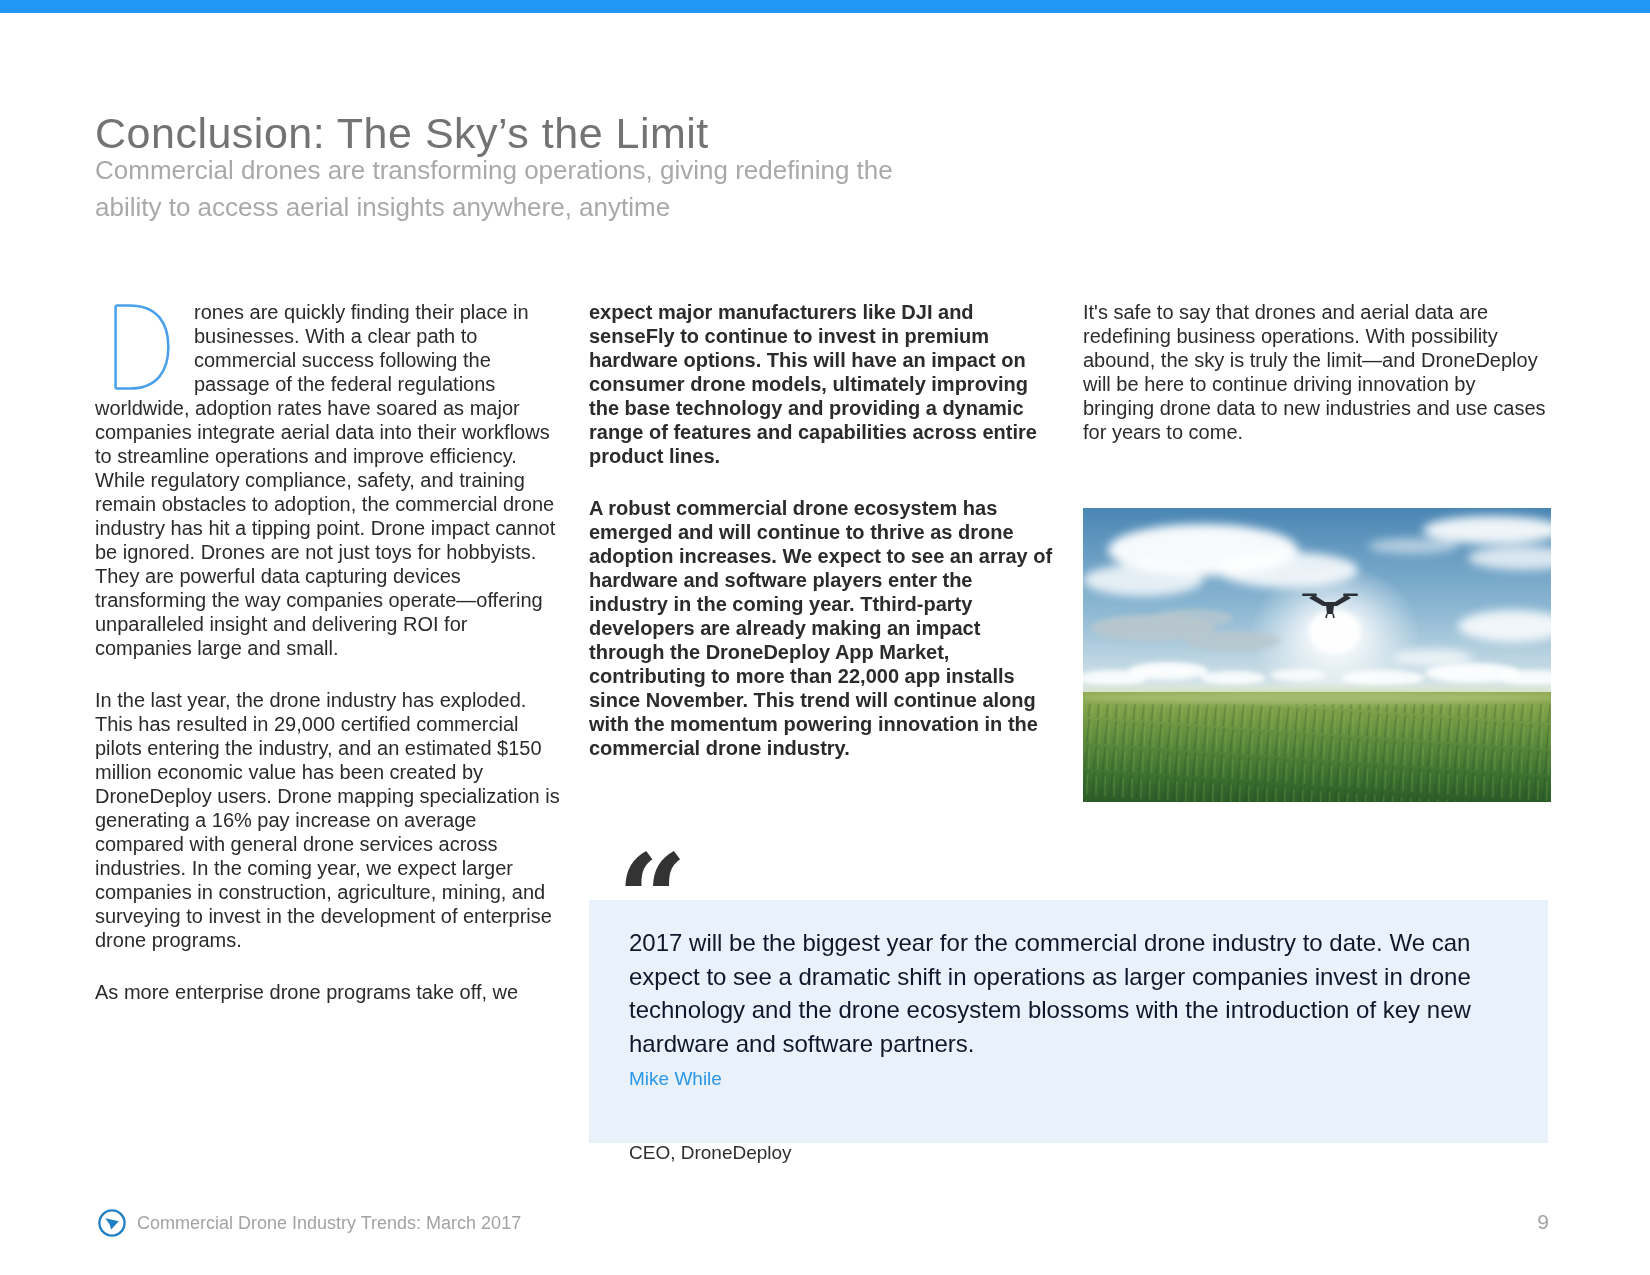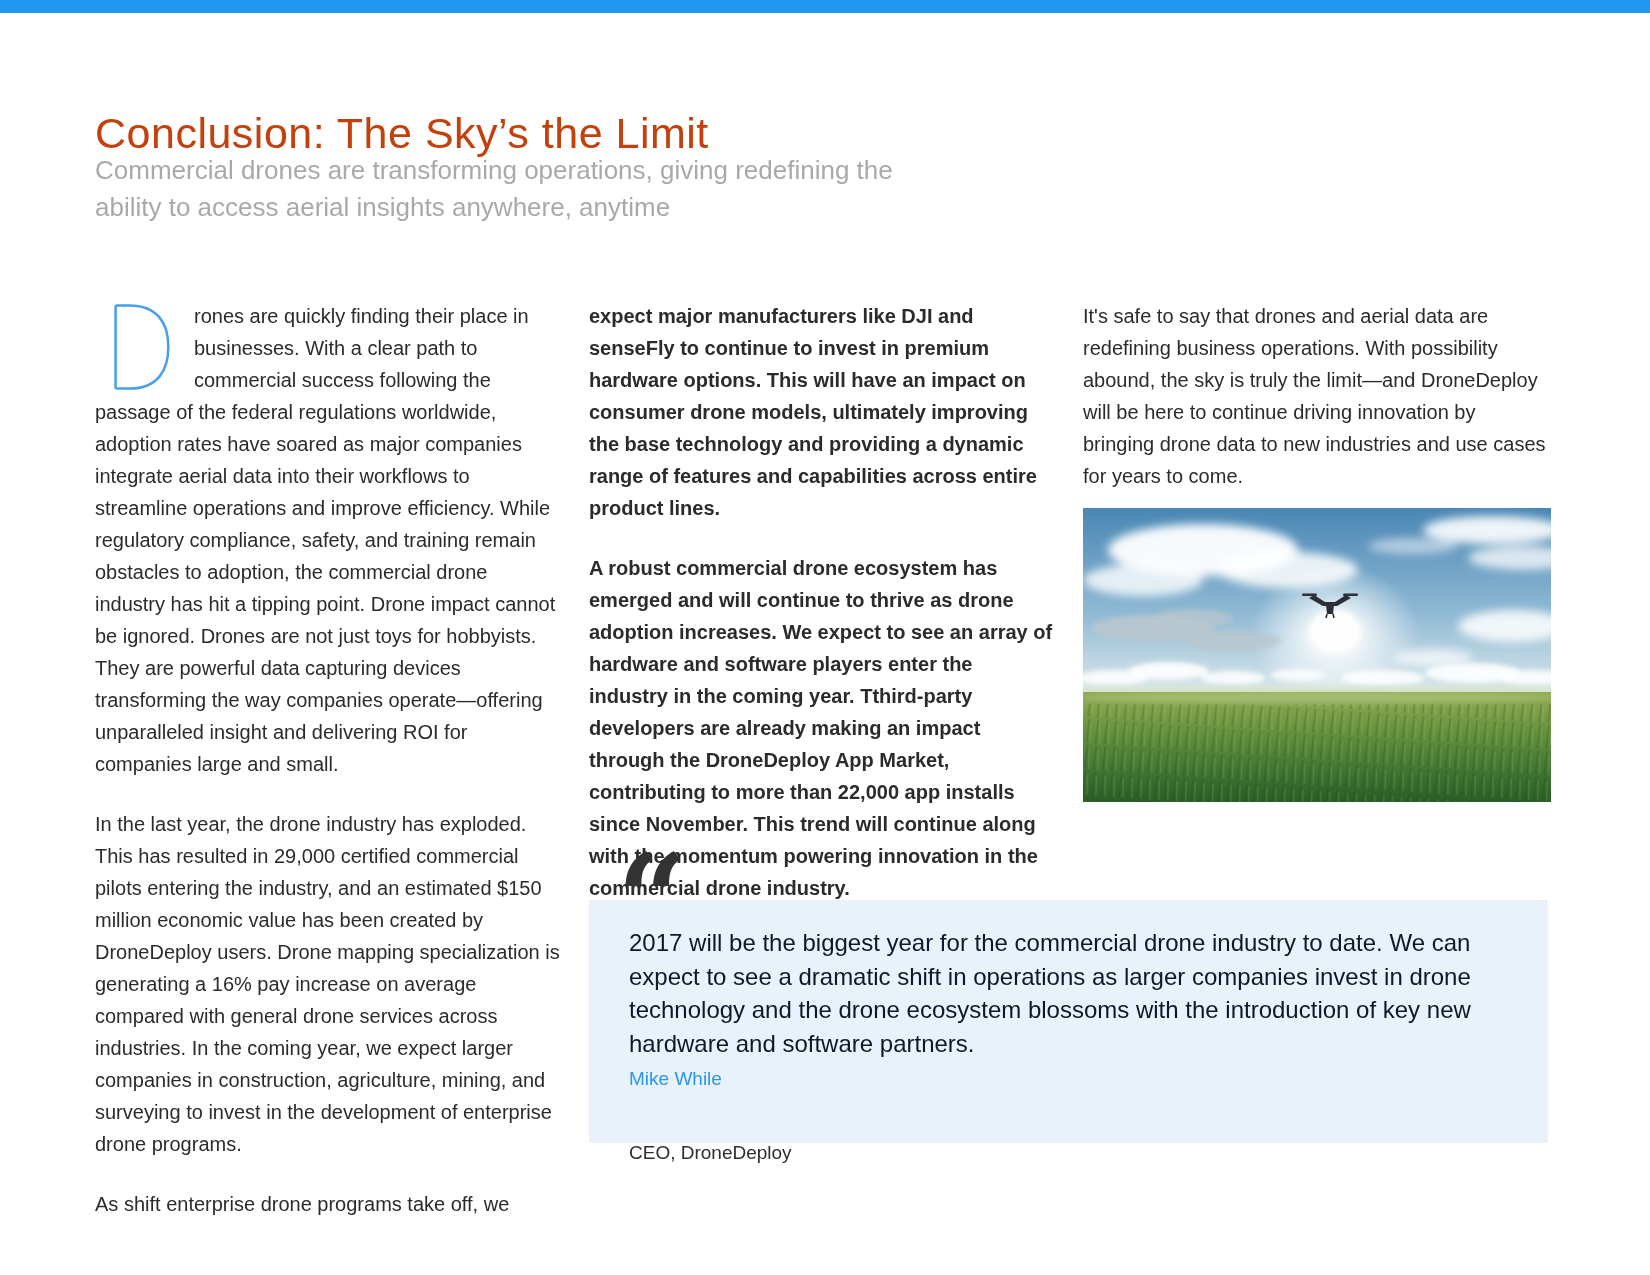--- a/index.html
+++ b/index.html
@@ -1,23 +1,23 @@
 <!DOCTYPE html>
 <html><head>
 <meta charset="utf-8">
 <style>
   html,body{margin:0;padding:0;background:#ffffff;}
   .page{position:relative;width:1650px;height:1275px;background:#ffffff;overflow:hidden;
         font-family:"Liberation Sans",sans-serif;color:#2b2b2b;}
   .topbar{position:absolute;left:0;top:0;width:1650px;height:13px;background:#2196f3;}
   .title{position:absolute;left:95px;top:80px;width:1000px;font-size:43px;font-weight:300;
-         color:#c2410c;letter-spacing:0.5px;}
+         color:#737373;letter-spacing:0.5px;}
   .subtitle{position:absolute;left:95px;top:152px;width:870px;font-size:26px;font-weight:300;
             color:#a9a9a9;line-height:37px;}
-  .col{position:absolute;top:300px;width:465px;font-size:20px;line-height:32px;color:#2b2b2b;}
+  .col{position:absolute;top:300px;width:465px;font-size:20px;line-height:24px;color:#2b2b2b;}
   .col p{margin:0 0 28px 0;}
   .col1{left:95px;}  .col2{left:589px;font-weight:bold;}  .col3{left:1083px;}
   .dropcap{float:left;width:64px;height:86px;margin:4px 22px 2px 13px;}
   .photo{position:absolute;left:1083px;top:508px;width:468px;height:294px;display:block;}
   .quote-box{position:absolute;left:589px;top:900px;width:959px;height:243px;background:#e9f2fb;}
   .quote-mark{position:absolute;left:28px;top:-62px;height:130px;line-height:1;
               font-family:"DejaVu Serif",serif;font-weight:bold;font-size:122px;color:#333333;}
   .quote-text{position:absolute;left:40px;top:26px;width:880px;font-size:24px;line-height:33.5px;
               color:#0f172a;}
   .quote-author{position:absolute;left:40px;top:168px;font-size:19px;color:#2b97e8;cursor:pointer;}
@@ -37,21 +37,21 @@
   <h1 class="title">Conclusion: The Sky’s the Limit</h1>
   <div class="subtitle">Commercial drones are transforming operations, giving redefining the ability to access aerial insights anywhere, anytime</div>
 
   <div class="col col1">
     <p>
       <svg class="dropcap" viewBox="0 0 64 88" aria-hidden="true">
         <path d="M7 1.5 V86.5 M7 1.5 H21 C50 1.5 61 20 61 44 C61 68 50 86.5 21 86.5 H7" fill="none" stroke="#4aa0e8" stroke-width="2.6"></path>
       </svg><span>rones are quickly finding their place in businesses. With a clear path to commercial success following the passage of the federal regulations worldwide, adoption rates have soared as major companies integrate aerial data into their workflows to streamline operations and improve efficiency. While regulatory compliance, safety, and training remain obstacles to adoption, the commercial drone industry has hit a tipping point. Drone impact cannot be ignored. Drones are not just toys for hobbyists. They are powerful data capturing devices transforming the way companies operate—offering unparalleled insight and delivering ROI for companies large and small.</span>
     </p>
     <p>In the last year, the drone industry has exploded. This has resulted in 29,000 certified commercial pilots entering the industry, and an estimated $150 million economic value has been created by DroneDeploy users. Drone mapping specialization is generating a 16% pay increase on average compared with general drone services across industries. In the coming year, we expect larger companies in construction, agriculture, mining, and surveying to invest in the development of enterprise drone programs.</p>
-    <p>As shift enterprise drone programs take off, we</p>
+    <p>As more enterprise drone programs take off, we</p>
   </div>
 
   <div class="col col2">
     <p>expect major manufacturers like DJI and senseFly to continue to invest in premium hardware options. This will have an impact on consumer drone models, ultimately improving the base technology and providing a dynamic range of features and capabilities across entire product lines.</p>
     <p>A robust commercial drone ecosystem has emerged and will continue to thrive as drone adoption increases. We expect to see an array of hardware and software players enter the industry in the coming year. Tthird-party developers are already making an impact through the DroneDeploy App Market, contributing to more than 22,000 app installs since November. This trend will continue along with the momentum powering innovation in the commercial drone industry.</p>
   </div>
 
   <div class="col col3">
     <p>It's safe to say that drones and aerial data are redefining business operations. With possibility abound, the sky is truly the limit—and DroneDeploy will be here to continue driving innovation by bringing drone data to new industries and use cases for years to come.</p>
   </div>
@@ -130,14 +130,22 @@
     <ellipse cx="234" cy="190" rx="240" ry="6" fill="#b8cf8e" opacity="0.5" filter="url(#soft2)"></ellipse>
   </svg>
 
   <div class="quote-box">
     <div class="quote-mark">“</div>
     <div class="quote-text">2017 will be the biggest year for the commercial drone industry to date. We can expect to see a dramatic shift in operations as larger companies invest in drone technology and the drone ecosystem blossoms with the introduction of key new hardware and software partners.</div>
     <div class="quote-author">Mike While</div>
     <div class="quote-role">CEO, DroneDeploy</div>
   </div>
 
+  <div class="footer">
+    <svg class="footer-logo" viewBox="0 0 30 30">
+      <circle cx="15" cy="15" r="12.6" fill="none" stroke="#1f7fc4" stroke-width="2.3"></circle>
+      <path d="M8.2 10.2 L21.8 13.2 L14.2 21.6 L12.4 15.9 Z" fill="#1f7fc4"></path>
+    </svg>
+    <span class="footer-text">Commercial Drone Industry Trends: March 2017</span>
+    <span class="page-num">9</span>
+  </div>
 
 </div>
 
 </body></html>

